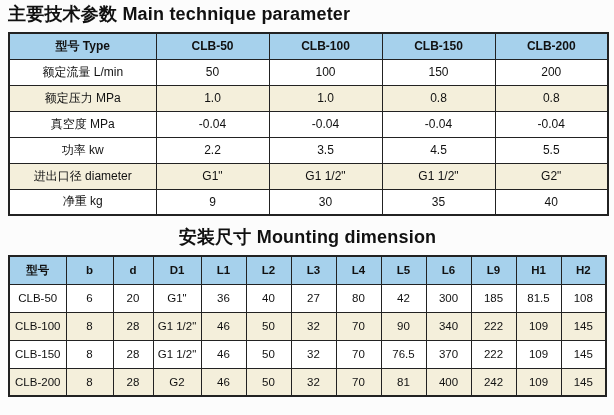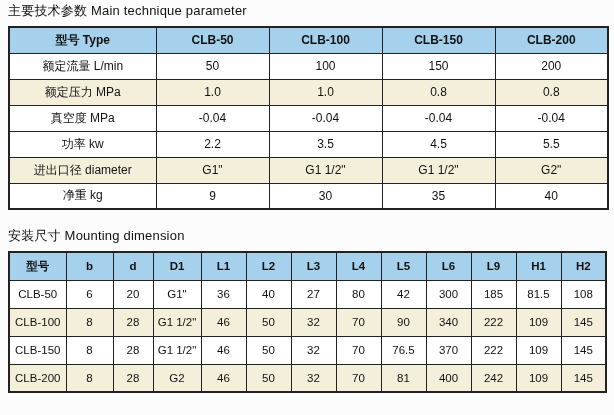--- a/index.html
+++ b/index.html
@@ -12,26 +12,26 @@
   *{box-sizing:border-box;}
   html,body{margin:0;padding:0;}
   body{
     width:614px;height:415px;
     background:var(--bg);
     font-family:"Liberation Sans",sans-serif;
     padding:2px 7px 0 8px;
     color:#111;
   }
   .section-title{
-    font-size:13px;
-    font-weight:normal;
+    font-size:18px;
+    font-weight:bold;
     margin:0 0 6px 0;
     letter-spacing:.2px;
   }
-  .second-title{margin-top:17px;}
+  .second-title{margin-top:9px;text-align:center;}
   table{
     border-collapse:collapse;
     table-layout:fixed;
     border:2px solid var(--border);
   }
   #technique-table{width:599px;}
   #mounting-table{width:597px;}
   th,td{
     border:1px solid var(--border);
     text-align:center;

